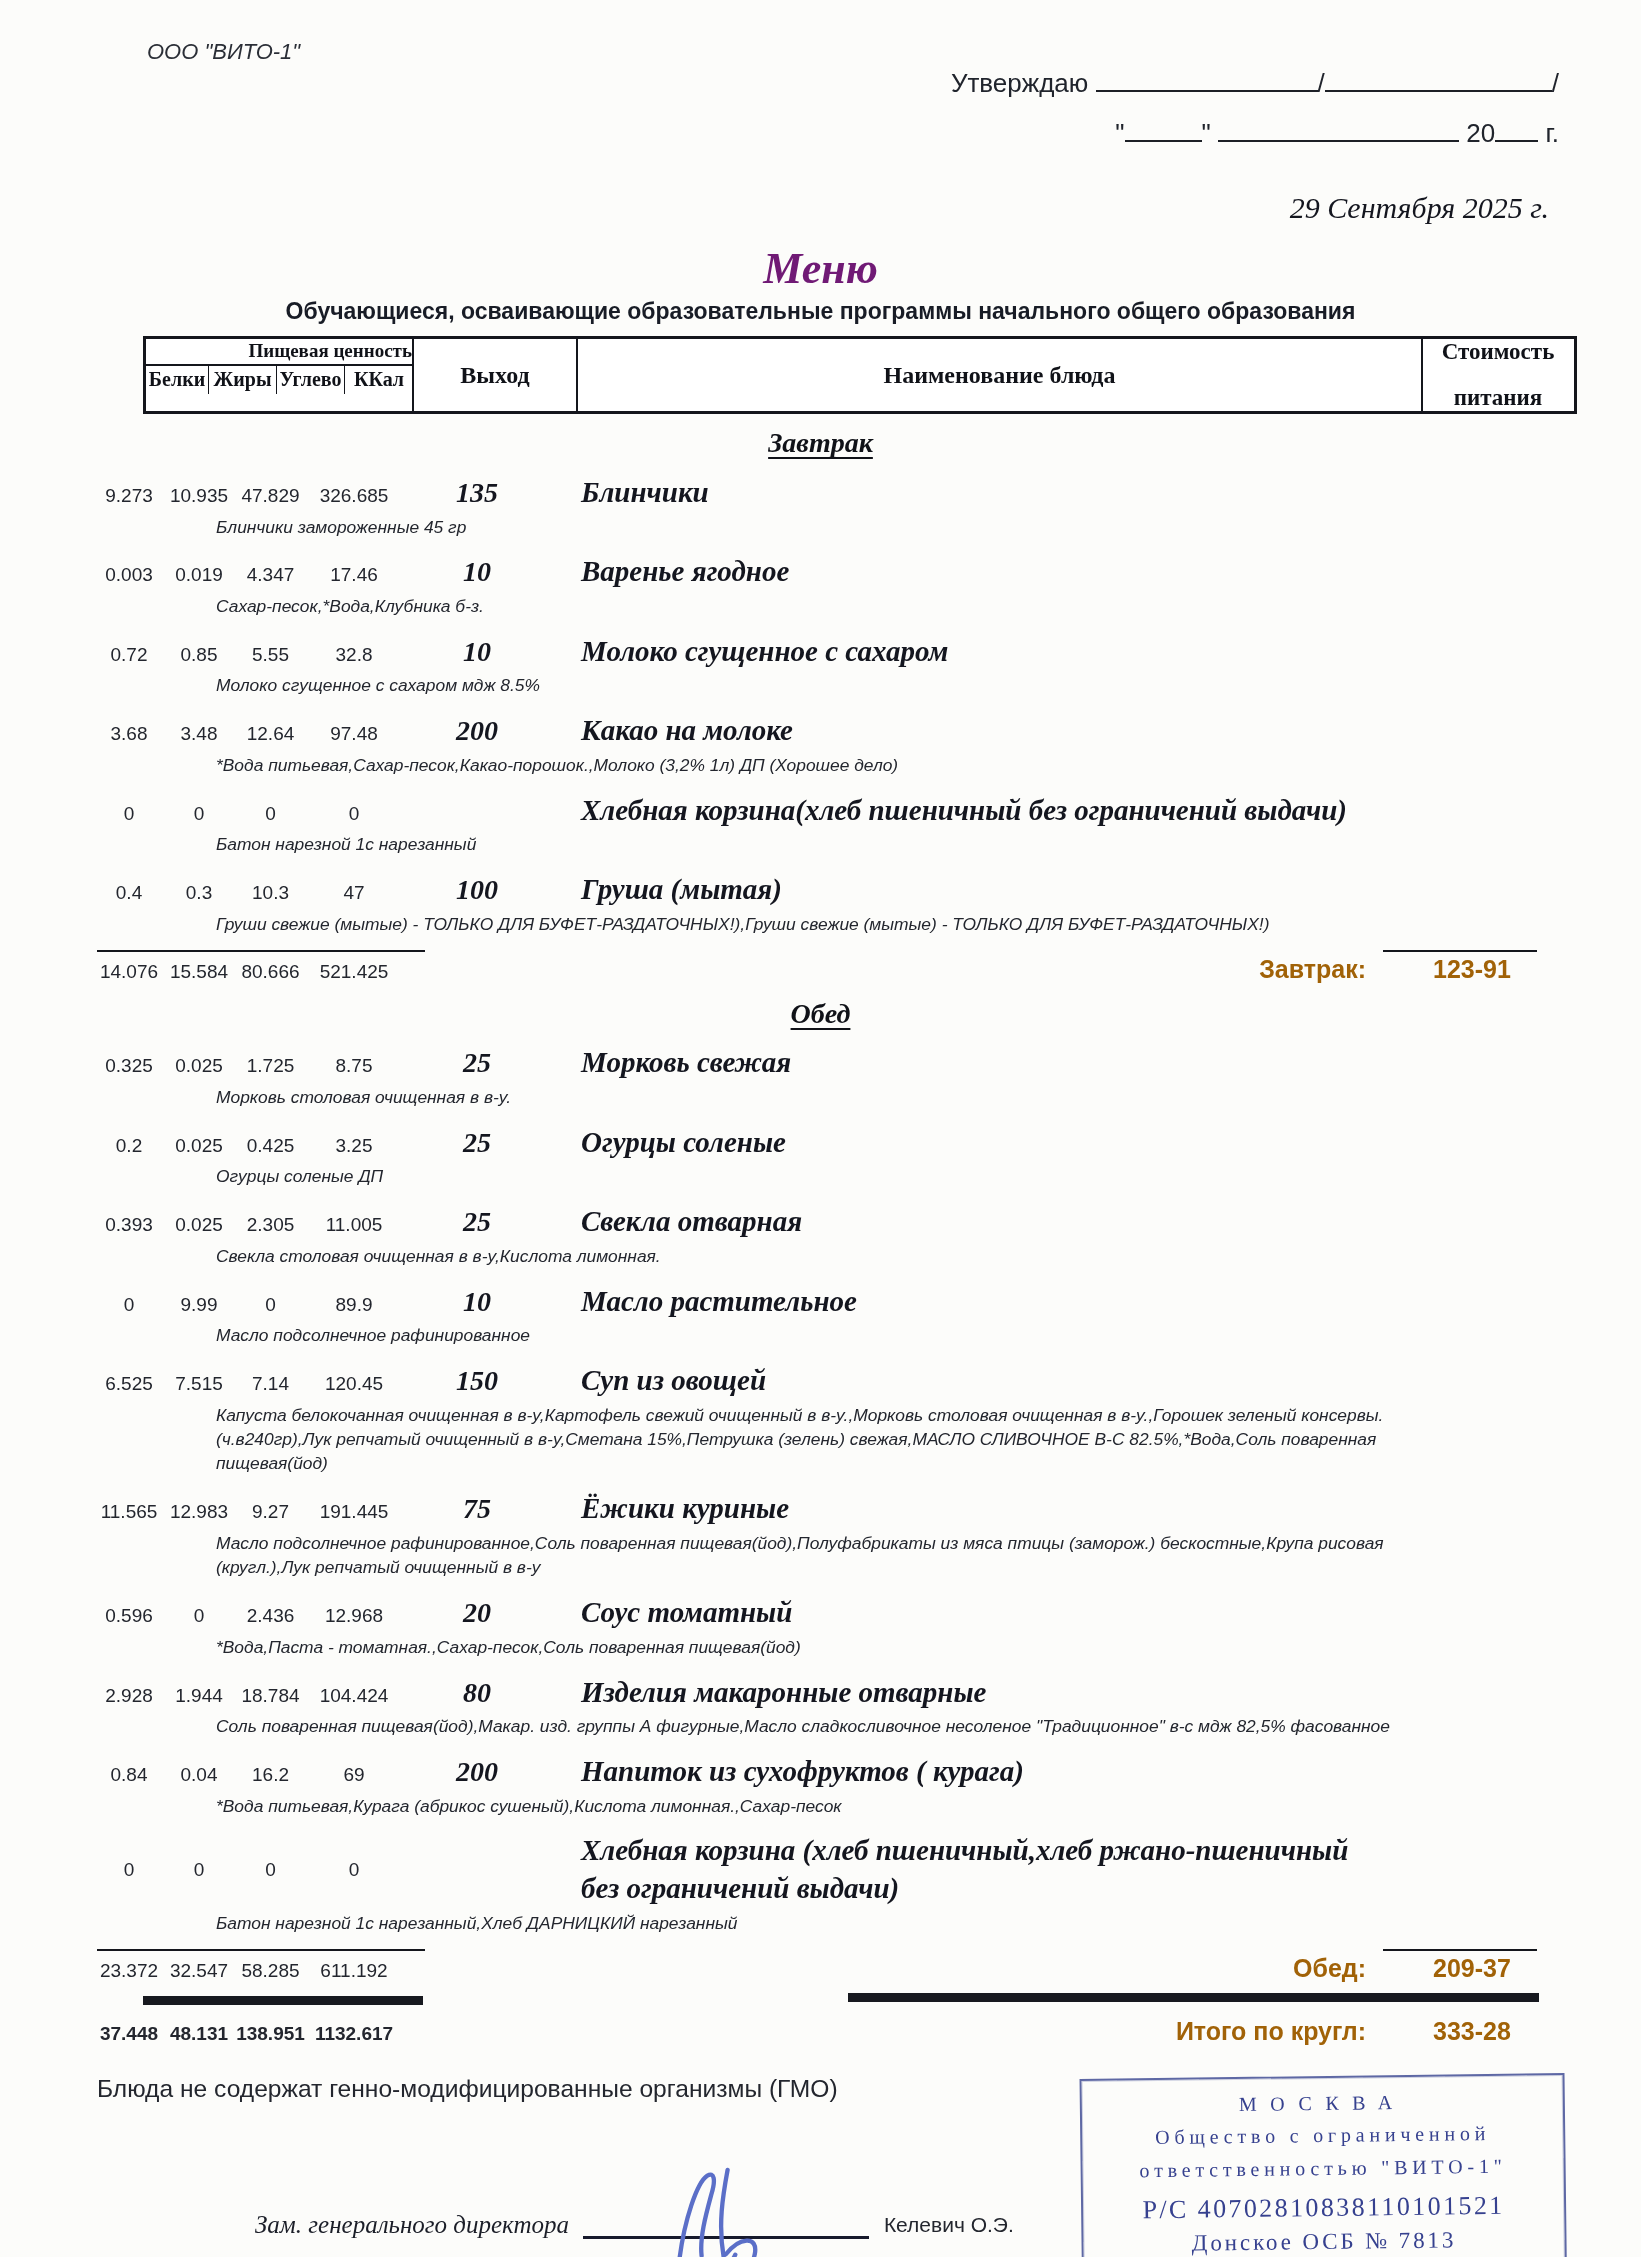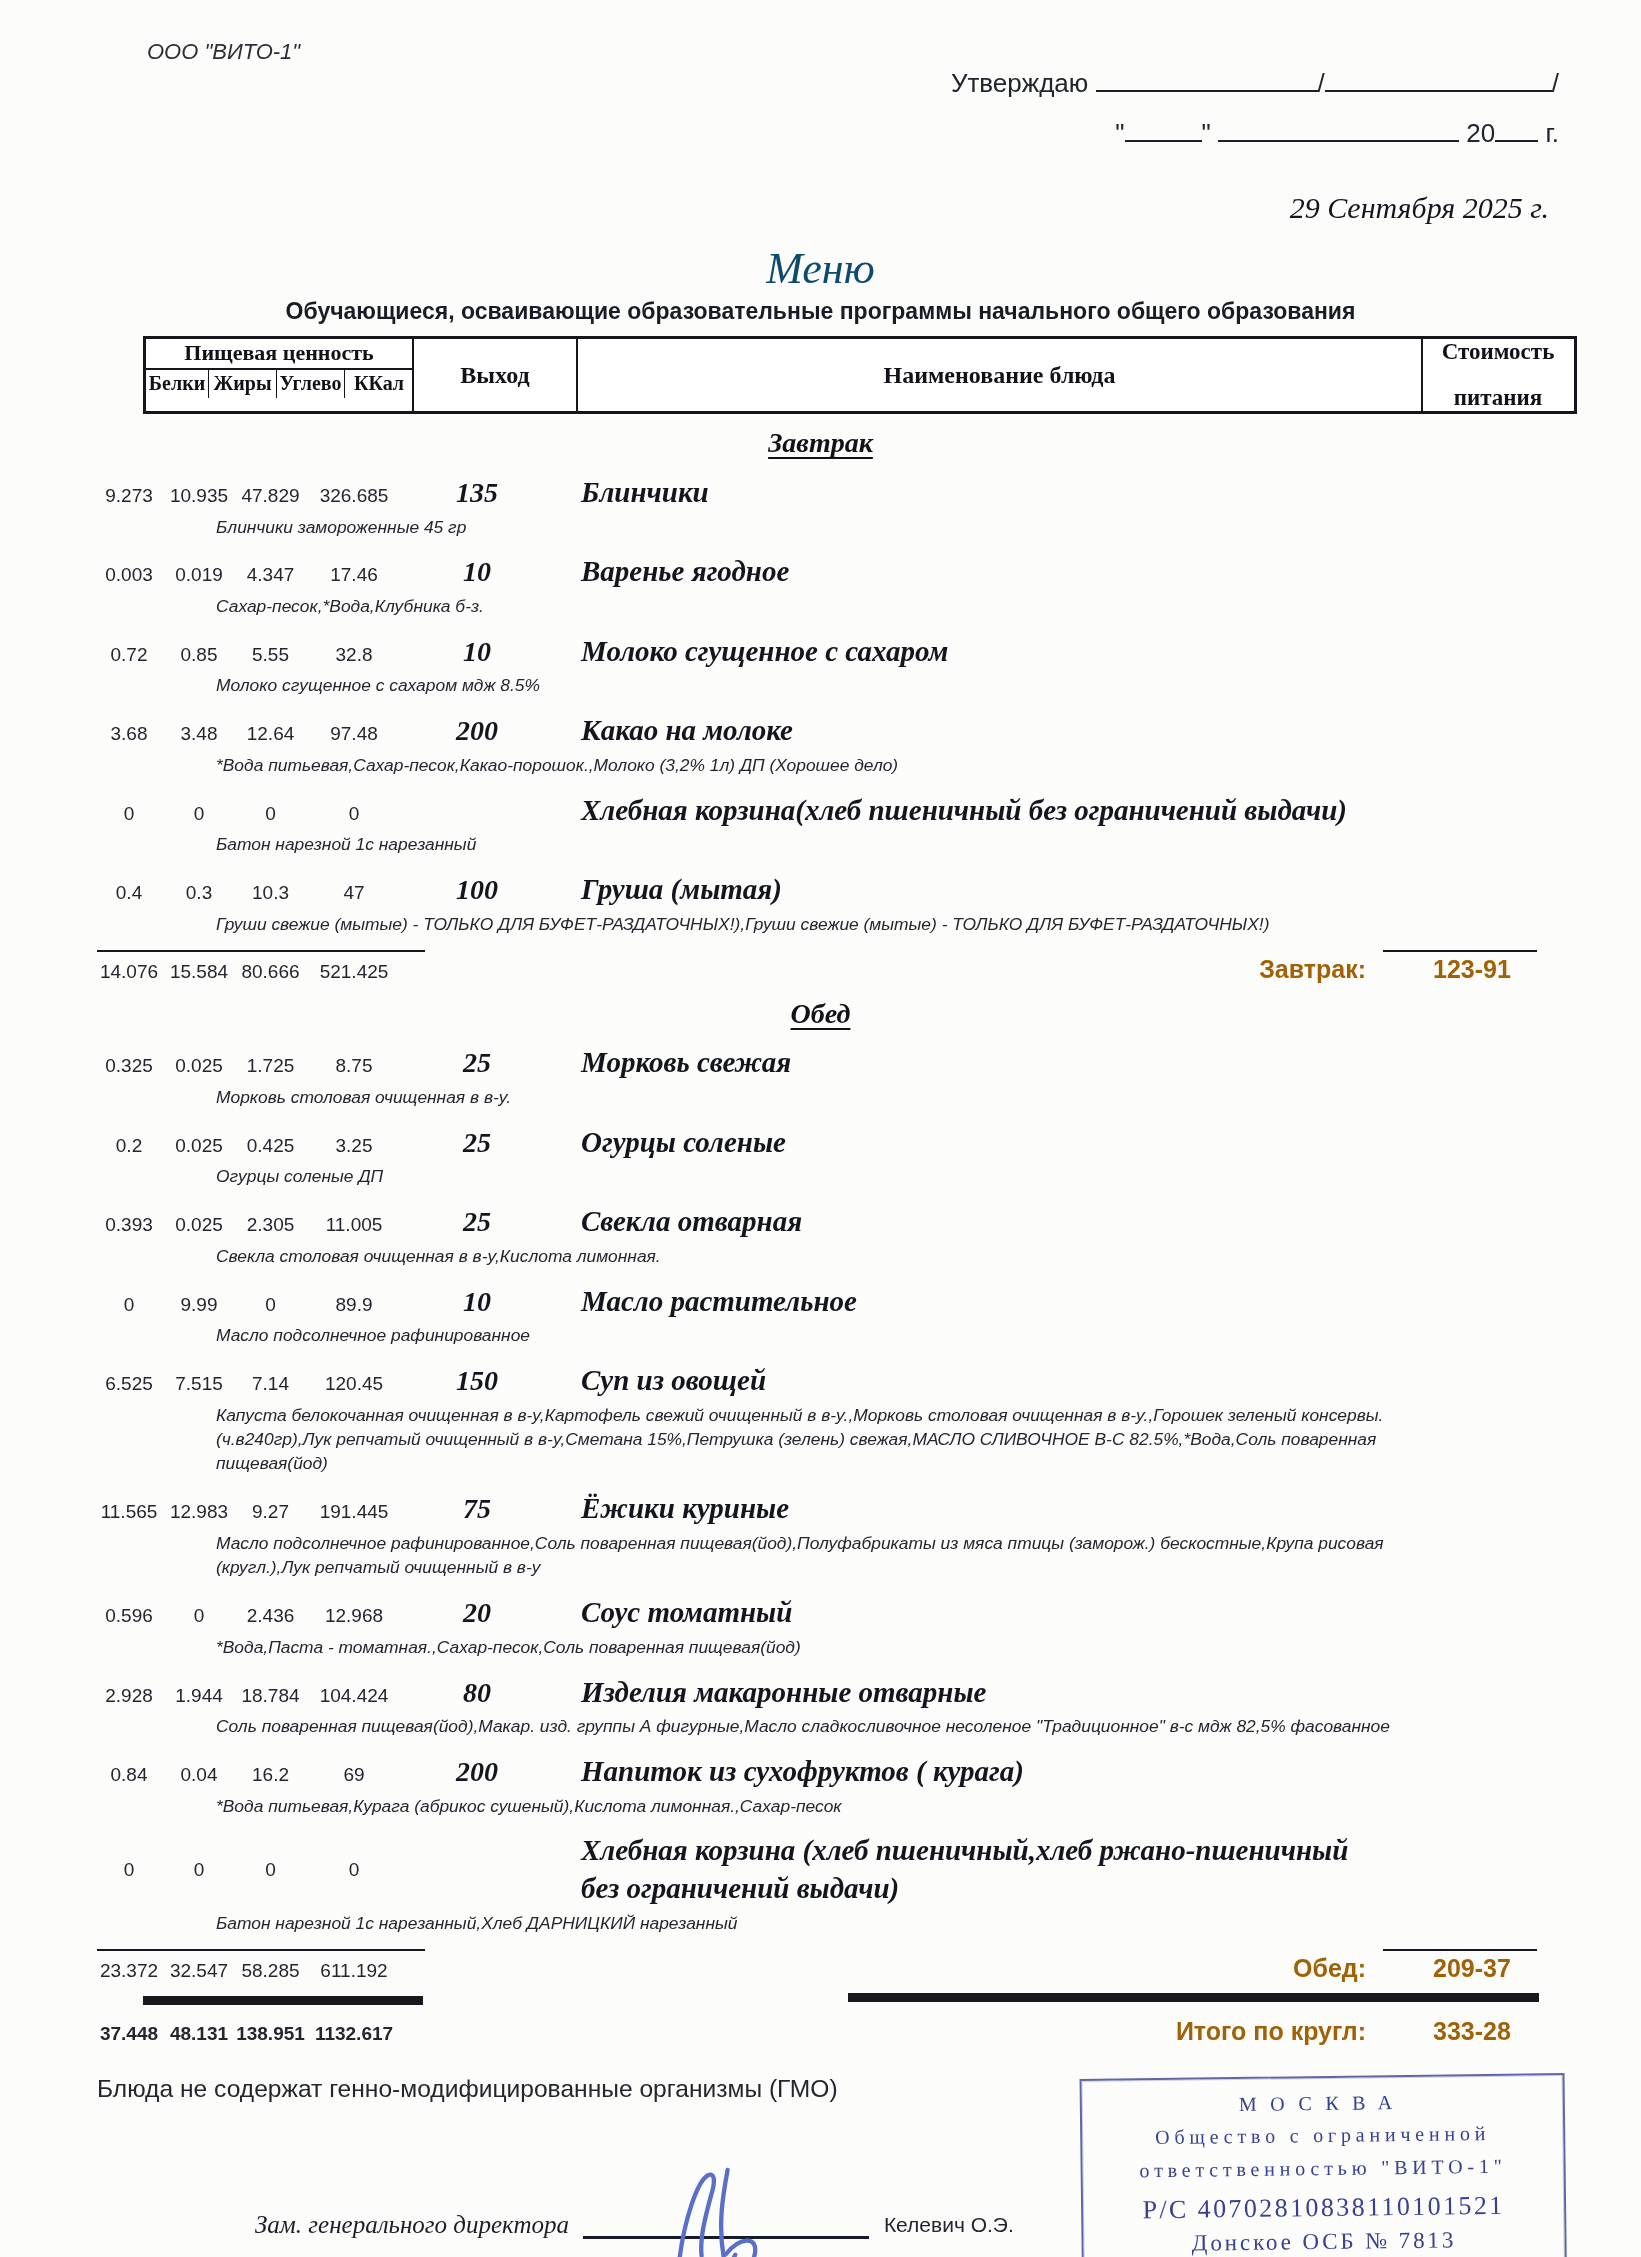--- a/index.html
+++ b/index.html
@@ -28,35 +28,35 @@
   .w230{width:222px}.w235{width:227px}.w80{width:77px}.w250{width:241px}.w45{width:43px}
   .doc-date {
     position:absolute; top:191px; right:92px;
     font-family:"Liberation Serif", serif; font-style:italic; font-weight:normal;
     font-size:30px; color:#14161f;
   }
   
   .content { padding-top:243px; }
   .title {
     text-align:center; font-family:"Liberation Serif", serif;
-    font-style:italic; font-weight:normal; font-size:44px; color:#0c4a6e;
+    font-style:italic; font-weight:bold; font-size:44px; color:#701a75;
   }
   .subtitle {
     text-align:center; font-weight:bold; font-size:23px; margin-top:3.9px; color:#181c26;
   }
   
   .thead {
     display:grid; grid-template-columns:266px 164px 845px 152px;
     border:3.9px solid #14161c; margin-left:143px; width:1434px; margin-top:11.6px;
     font-family:"Liberation Serif", serif; background:#fff;
   }
   .th { border-left:2.9px solid #14161c; display:flex; align-items:center; justify-content:center;
         font-weight:bold; font-size:24px; color:#101218; }
   .th-nutr { display:block; border-left:none; }
-  .nutr-title { text-align:center; font-weight:bold; font-size:22px; border-bottom:2.9px solid #14161c; padding:1px 0 1.9px; }
+  .nutr-title { text-align:right; font-weight:bold; font-size:19px; border-bottom:2.9px solid #14161c; padding:1px 0 1.9px; }
   .nutr-sub { display:grid; grid-template-columns:62px 68px 68px 69px; font-size:20px; }
   .nutr-sub span { border-left:1.9px solid #14161c; text-align:center; padding:1.9px 0 2.9px; overflow:hidden; }
   .nutr-sub span:first-child { border-left:none; }
   .th-cost { flex-direction:column; line-height:1.12; font-size:23px;gap:20px; }
   
   .section-title {
     text-align:center; font-family:"Liberation Serif", serif;
     font-weight:bold; font-style:italic; font-size:28px; margin-top:13.5px; color:#101218;
     text-decoration:underline; text-decoration-thickness:2.4px; text-underline-offset:4.8px;
   }

